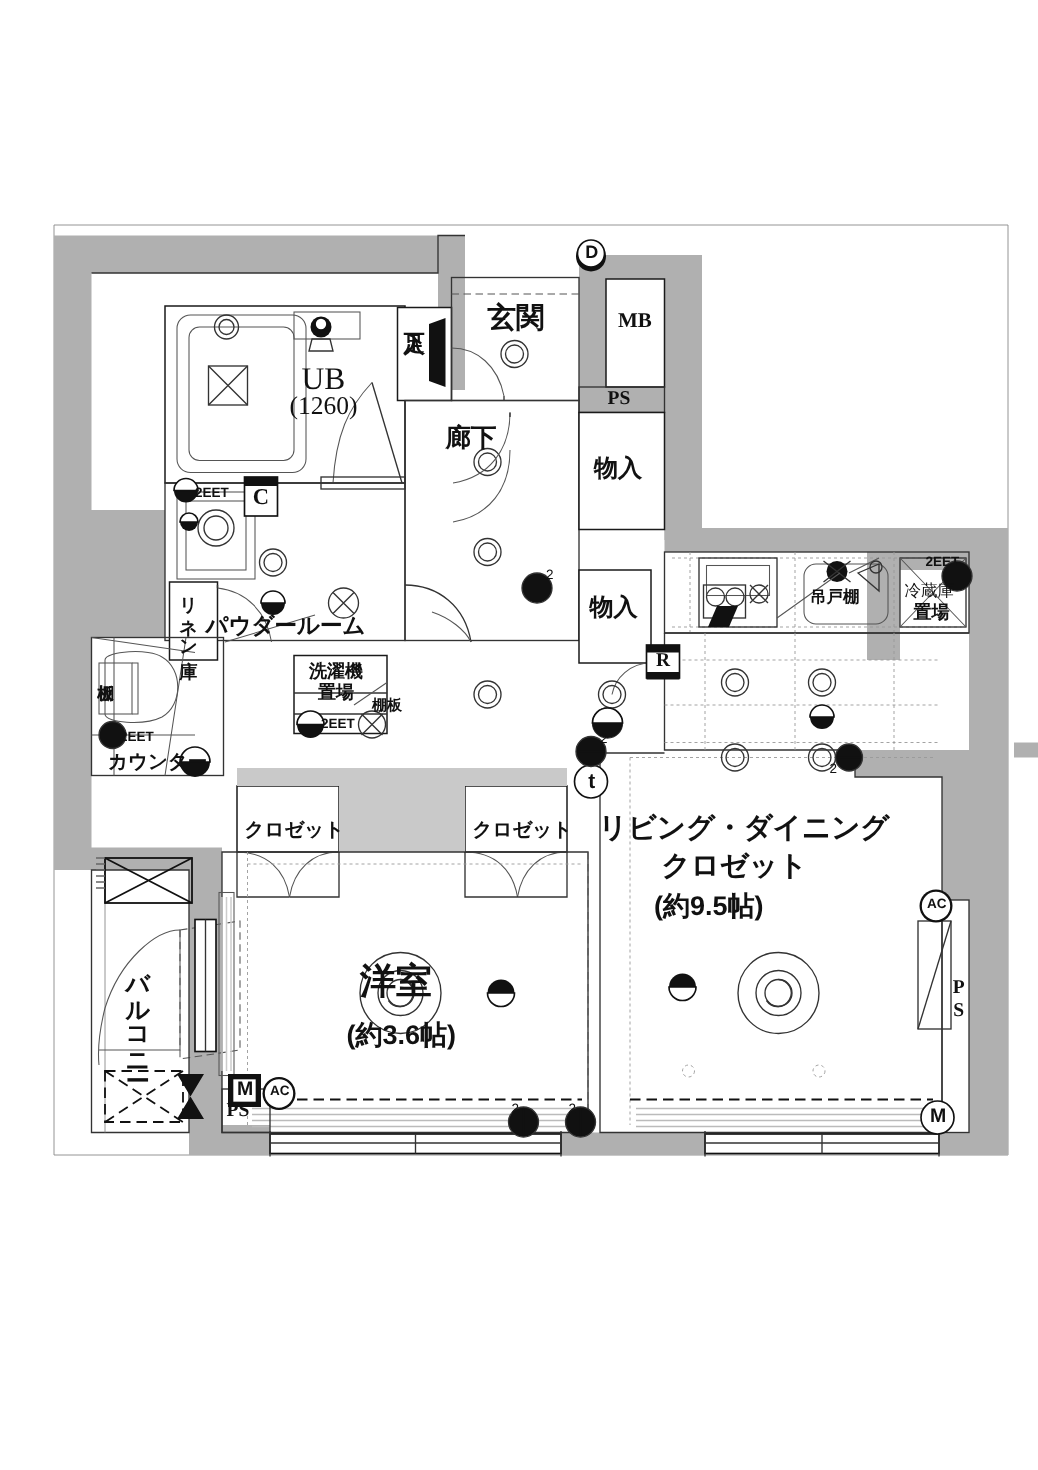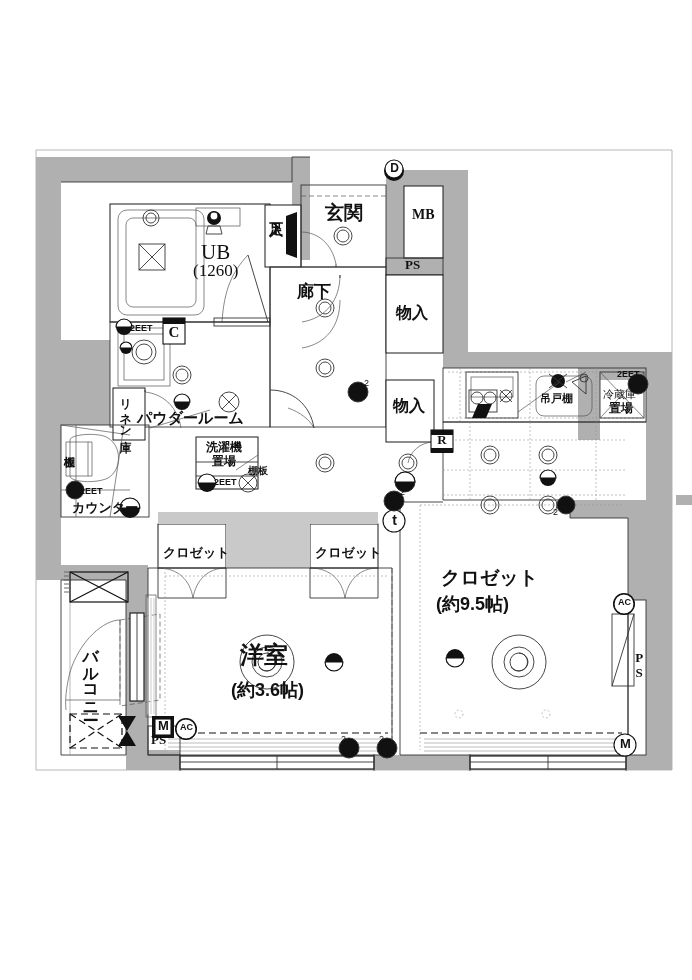--- a/index.html
+++ b/index.html
@@ -358,20 +358,21 @@
 <div class="lbl" style="left:405px;top:258px;font-size:13px;font-weight:700;font-family:'Liberation Serif',serif;">PS</div>
 <div class="lbl" style="left:151px;top:733px;font-size:13px;font-weight:700;font-family:'Liberation Serif',serif;">PS</div>
 <div class="lbl vert" style="left:632px;top:650px;font-size:13px;font-weight:700;font-family:'Liberation Serif',serif;">PS</div>
 <div class="lbl" style="left:540px;top:393px;font-size:11px;font-weight:700;">吊戸棚</div>
 <div class="lbl" style="left:603px;top:389px;font-size:11px;font-weight:400;">冷蔵庫</div>
 <div class="lbl" style="left:609px;top:402px;font-size:12px;font-weight:700;">置場</div>
 <div class="lbl" style="left:163px;top:546px;font-size:13px;font-weight:700;">クロゼット</div>
 <div class="lbl" style="left:315px;top:546px;font-size:13px;font-weight:700;">クロゼット</div>
 <div class="lbl" style="left:240px;top:620px;font-size:24px;font-weight:700;margin-top:22px;">洋室</div>
 <div class="lbl" style="left:231px;top:681px;font-size:18px;font-weight:700;">(約3.6帖)</div>
+<div class="lbl" style="left:399px;top:543px;font-size:19px;font-weight:700;">リビング・ダイニング</div>
 <div class="lbl" style="left:441px;top:568px;font-size:19px;font-weight:700;">クロゼット</div>
 <div class="lbl" style="left:436px;top:595px;font-size:18px;font-weight:700;">(約9.5帖)</div>
 <div class="lbl vert" style="left:82px;top:638px;font-size:16px;font-weight:700;">バルコニー</div>
 
 <div class="lbl ctr" style="left:388px;top:162px;font-size:12px;font-weight:700;width:13px;">D</div>
 <div class="lbl ctr" style="left:164px;top:325px;font-size:15px;font-weight:700;width:20px;font-family:'Liberation Serif',serif;">C</div>
 <div class="lbl ctr" style="left:432px;top:433px;font-size:13px;font-weight:700;width:20px;font-family:'Liberation Serif',serif;">R</div>
 <div class="lbl ctr" style="left:388px;top:513px;font-size:14px;font-weight:700;width:13px;">t</div>
 <div class="lbl ctr" style="left:156px;top:719px;font-size:13px;font-weight:700;width:15px;">M</div>
 <div class="lbl ctr" style="left:618px;top:737px;font-size:13px;font-weight:700;width:15px;">M</div>

